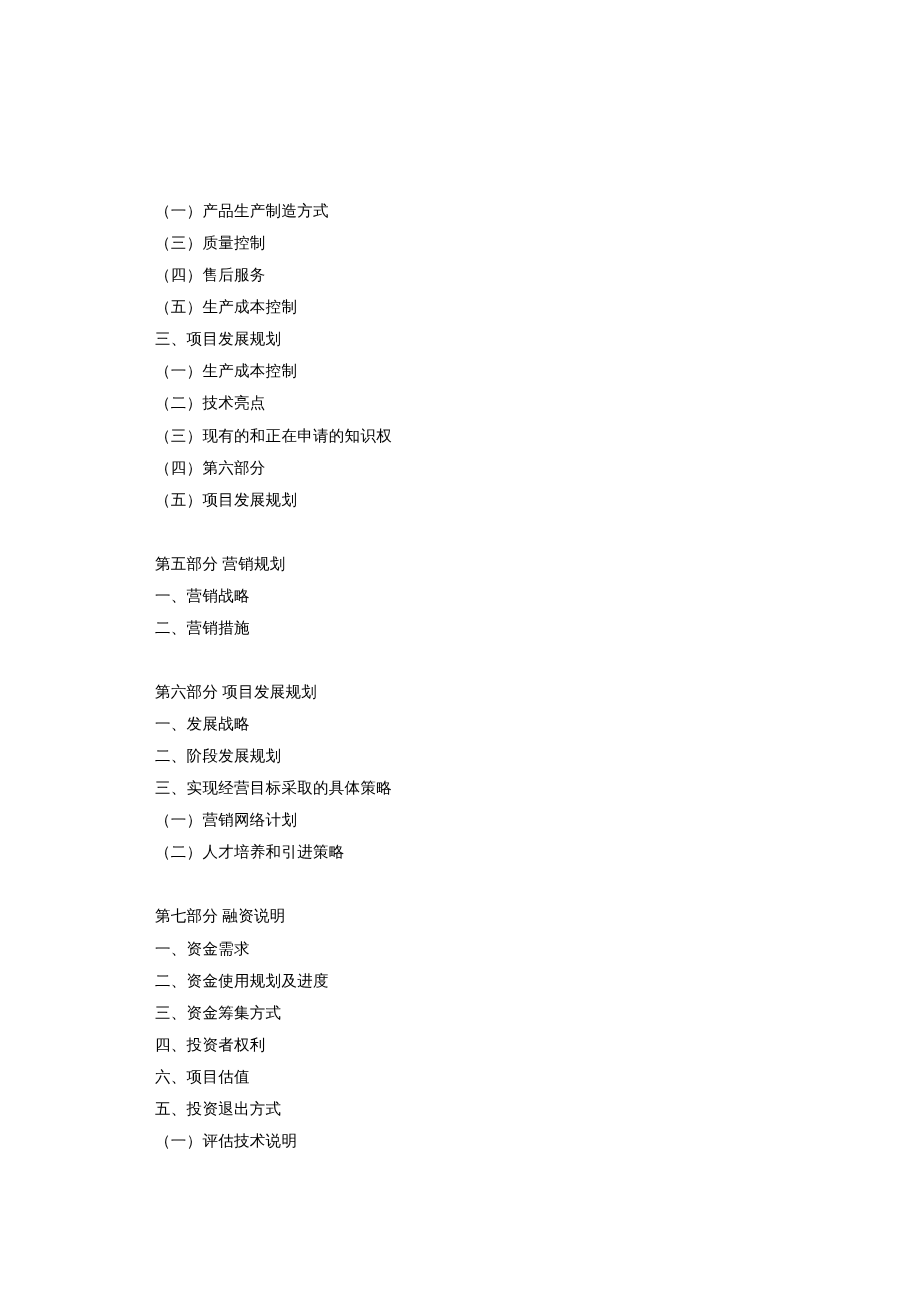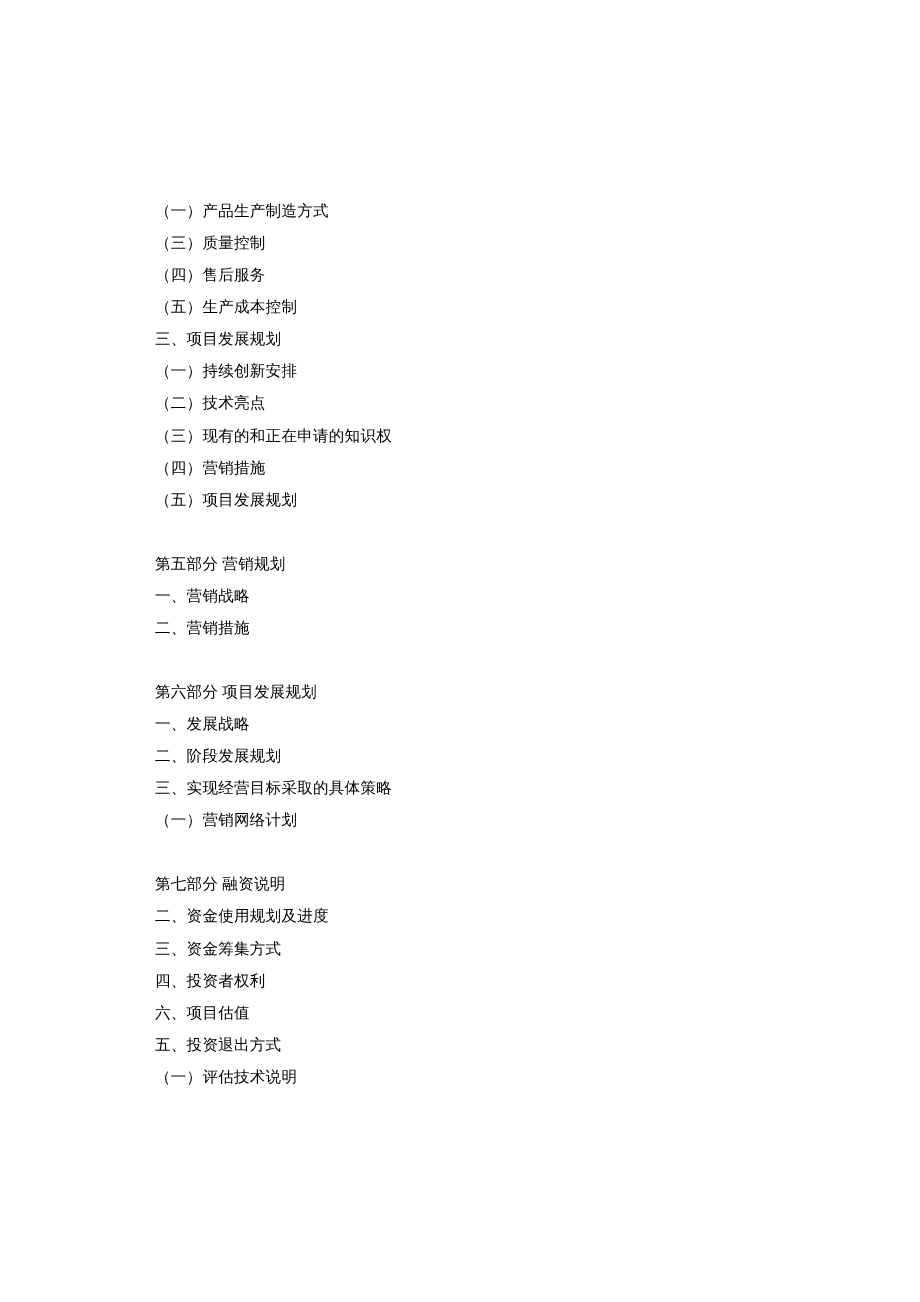--- a/index.html
+++ b/index.html
@@ -26,36 +26,38 @@
   </style>
 </head>
 <body>
 
 <div>
   <div class="line">（一）产品生产制造方式</div>
   <div class="line">（三）质量控制</div>
   <div class="line">（四）售后服务</div>
   <div class="line">（五）生产成本控制</div>
   <div class="line">三、项目发展规划</div>
-  <div class="line">（一）持续创新安排</div>
+  <div class="line">（一）生产成本控制</div>
   <div class="line">（二）技术亮点</div>
   <div class="line">（三）现有的和正在申请的知识权</div>
-  <div class="line">（四）营销措施</div>
+  <div class="line">（四）第六部分</div>
   <div class="line">（五）项目发展规划</div>
   <div class="spacer"></div>
   <div class="line">第五部分  营销规划</div>
   <div class="line">一、营销战略</div>
   <div class="line">二、营销措施</div>
   <div class="spacer"></div>
   <div class="line">第六部分  项目发展规划</div>
   <div class="line">一、发展战略</div>
   <div class="line">二、阶段发展规划</div>
   <div class="line">三、实现经营目标采取的具体策略</div>
   <div class="line">（一）营销网络计划</div>
+  <div class="line">（二）人才培养和引进策略</div>
   <div class="spacer"></div>
   <div class="line">第七部分 融资说明</div>
+  <div class="line">一、资金需求</div>
   <div class="line">二、资金使用规划及进度</div>
   <div class="line">三、资金筹集方式</div>
   <div class="line">四、投资者权利</div>
   <div class="line">六、项目估值</div>
   <div class="line">五、投资退出方式</div>
   <div class="line">（一）评估技术说明</div>
 </div>
 
 </body></html>

